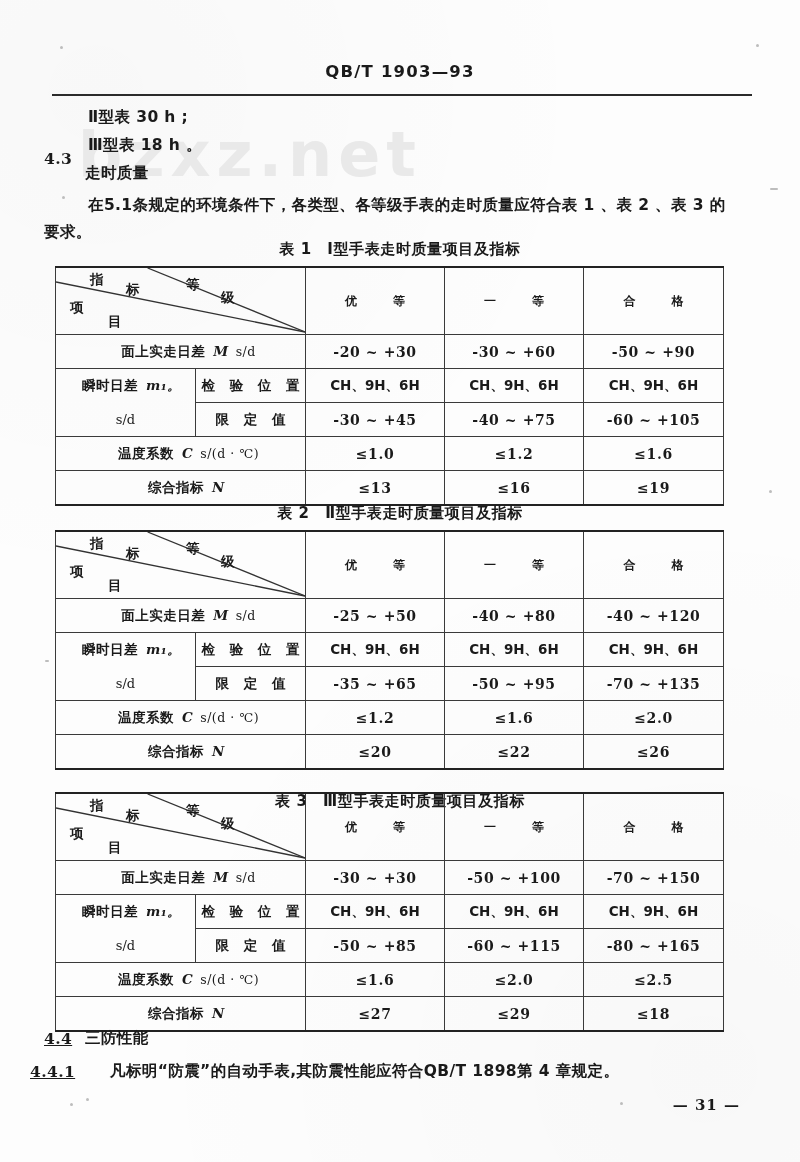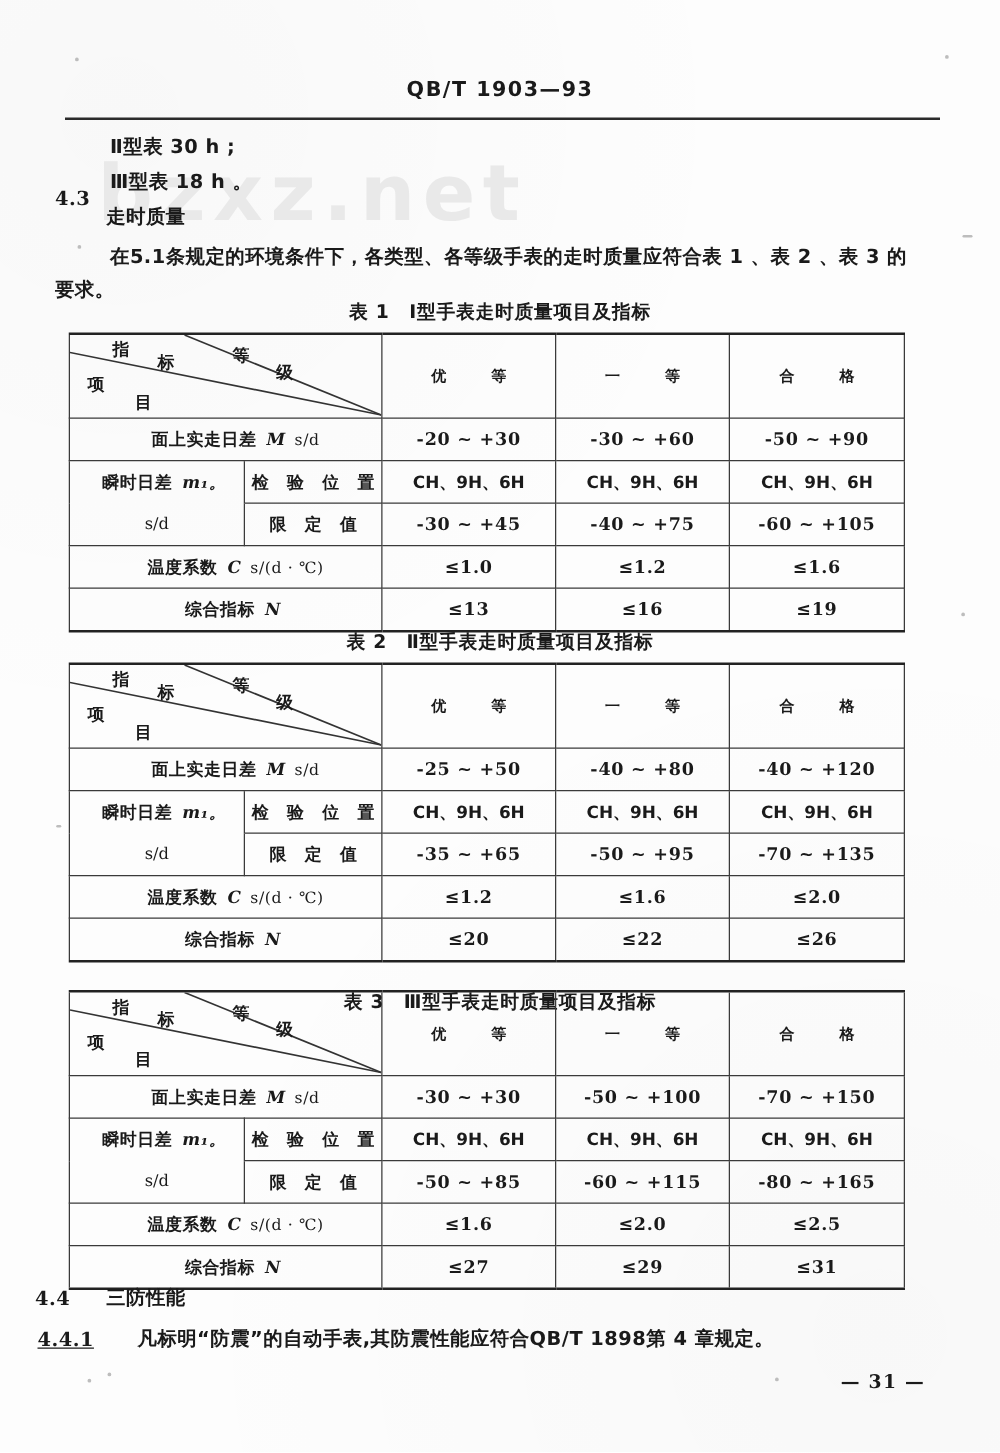--- a/index.html
+++ b/index.html
@@ -415,26 +415,26 @@
           <td class="val">≤1.6</td>
           <td class="val">≤2.0</td>
           <td class="val">≤2.5</td>
         </tr>
         <tr class="last">
           <td class="row-label" colspan="2">
             <span>综合指标</span><span class="sym">N</span>
           </td>
           <td class="val">≤27</td>
           <td class="val">≤29</td>
-          <td class="val">≤31</td>
+          <td class="val">≤18</td>
         </tr>
       </tbody>
     </table>
 
-    <div class="para num" style="left:28px; top:1031px;">4.4</div>
+    <div class="para num" style="left:44px; top:1031px;text-decoration:underline;">4.4</div>
     <div class="para cn" style="left:85px; top:1031px;">三防性能</div>
 
     <div class="para num" style="left:30px; top:1064px;text-decoration:underline;">4.4.1</div>
     <div class="para cn" style="left:110px; top:1064px;">凡标明“防震”的自动手表,其防震性能应符合QB/T 1898第 4 章规定。</div>
 
     <div class="page-num">— 31 —</div>
 
   </div>
 </div>
 

